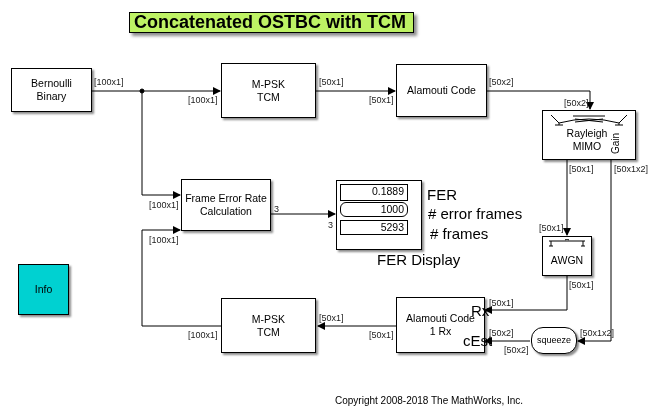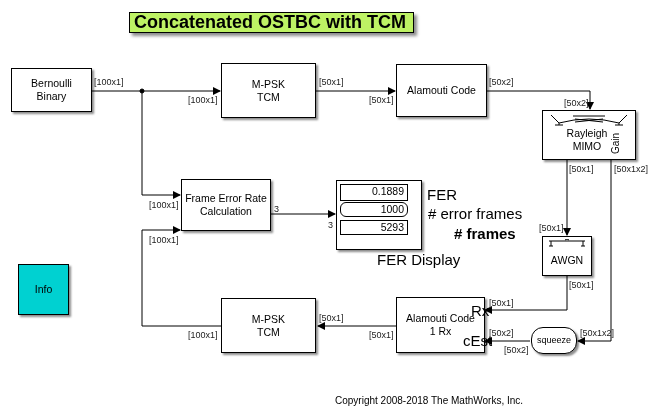--- a/index.html
+++ b/index.html
@@ -82,21 +82,21 @@
 Calculation</span>
 </div>
 
 <div class="blk" style="left:336px;top:180px;width:86px;height:70px;display:block;">
   <div class="disp" style="left:3px;top:3px;width:68px;height:17px;">0.1889</div>
   <div class="disp" style="left:3px;top:21px;width:68px;height:15px;border-radius:6px;">1000</div>
   <div class="disp" style="left:3px;top:39px;width:68px;height:15px;">5293</div>
 </div>
 <div class="txt" style="left:427px;top:189px;">FER</div>
 <div class="txt" style="left:428px;top:208px;"># error frames</div>
-<div class="txt" style="left:454px;top:228px;font-weight:bold;"># frames</div>
+<div class="txt" style="left:430px;top:228px;"># frames</div>
 <div class="txt" style="left:351px;top:254px;padding-left:26px;">FER Display</div>
 
 <div class="blk" style="left:542px;top:236px;width:50px;height:40px;padding-top:8px;">
   <svg style="position:absolute;left:4px;top:2px;" width="40" height="10">
     <g stroke="#000" stroke-width="1" fill="none">
       <path d="M2,2 H38 M4,2 V7 M2,7 H6 M36,2 V7 M34,7 H38 M18,1 Q20,-1 22,1"></path>
     </g>
   </svg>
   <span>AWGN</span>
 </div>

